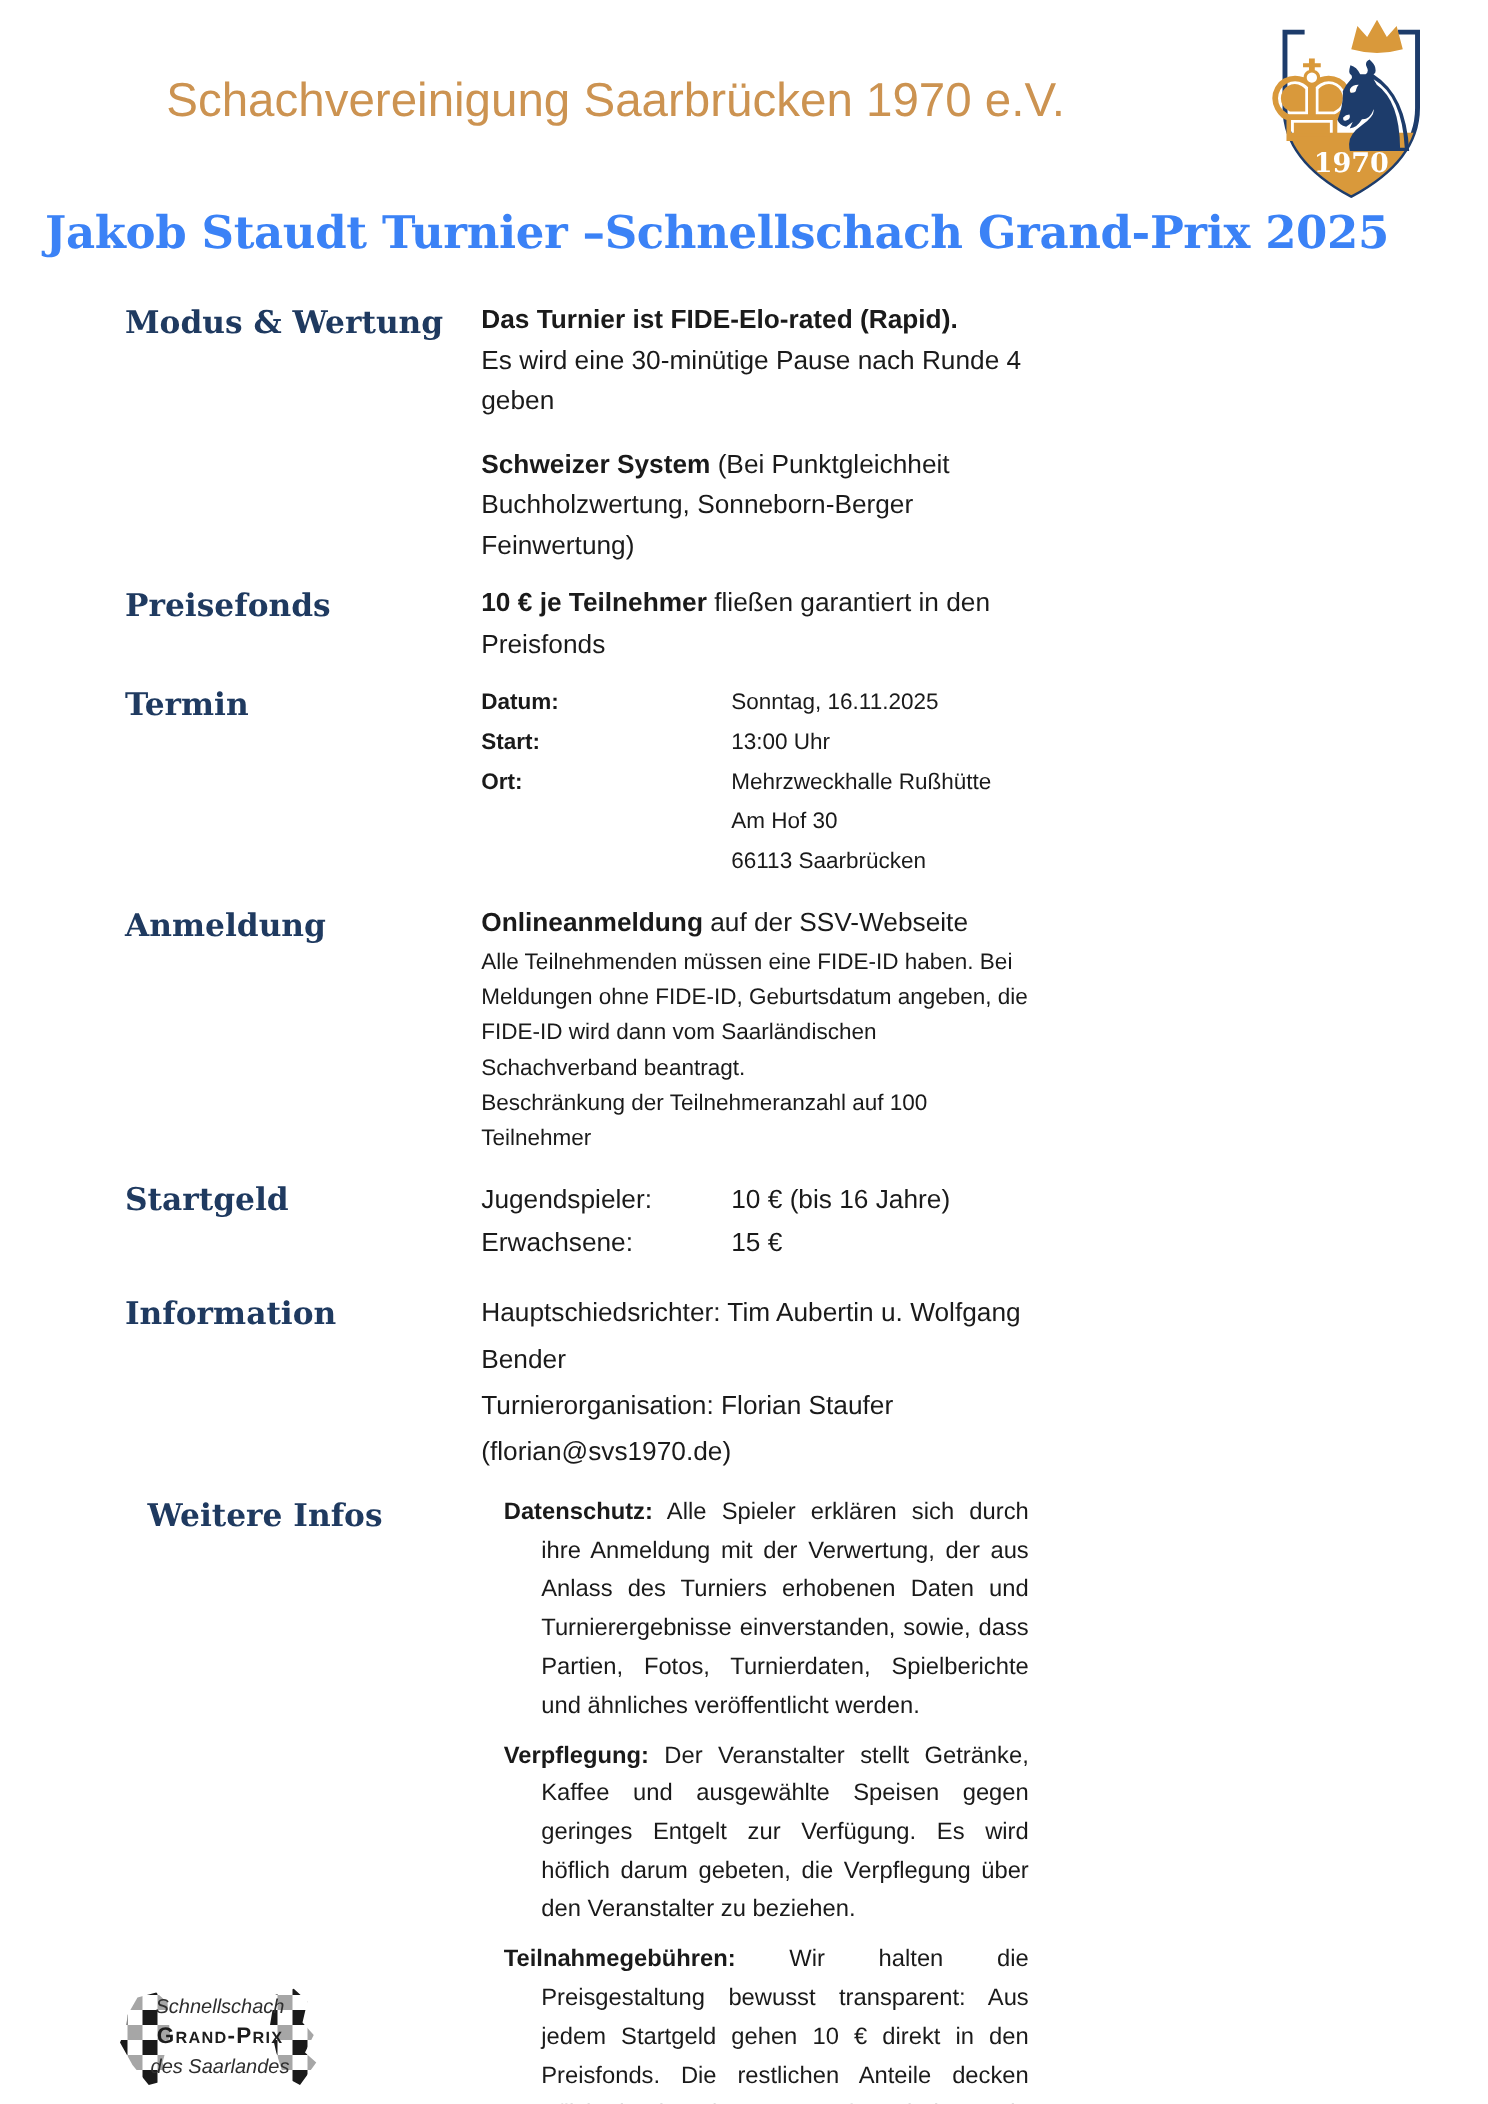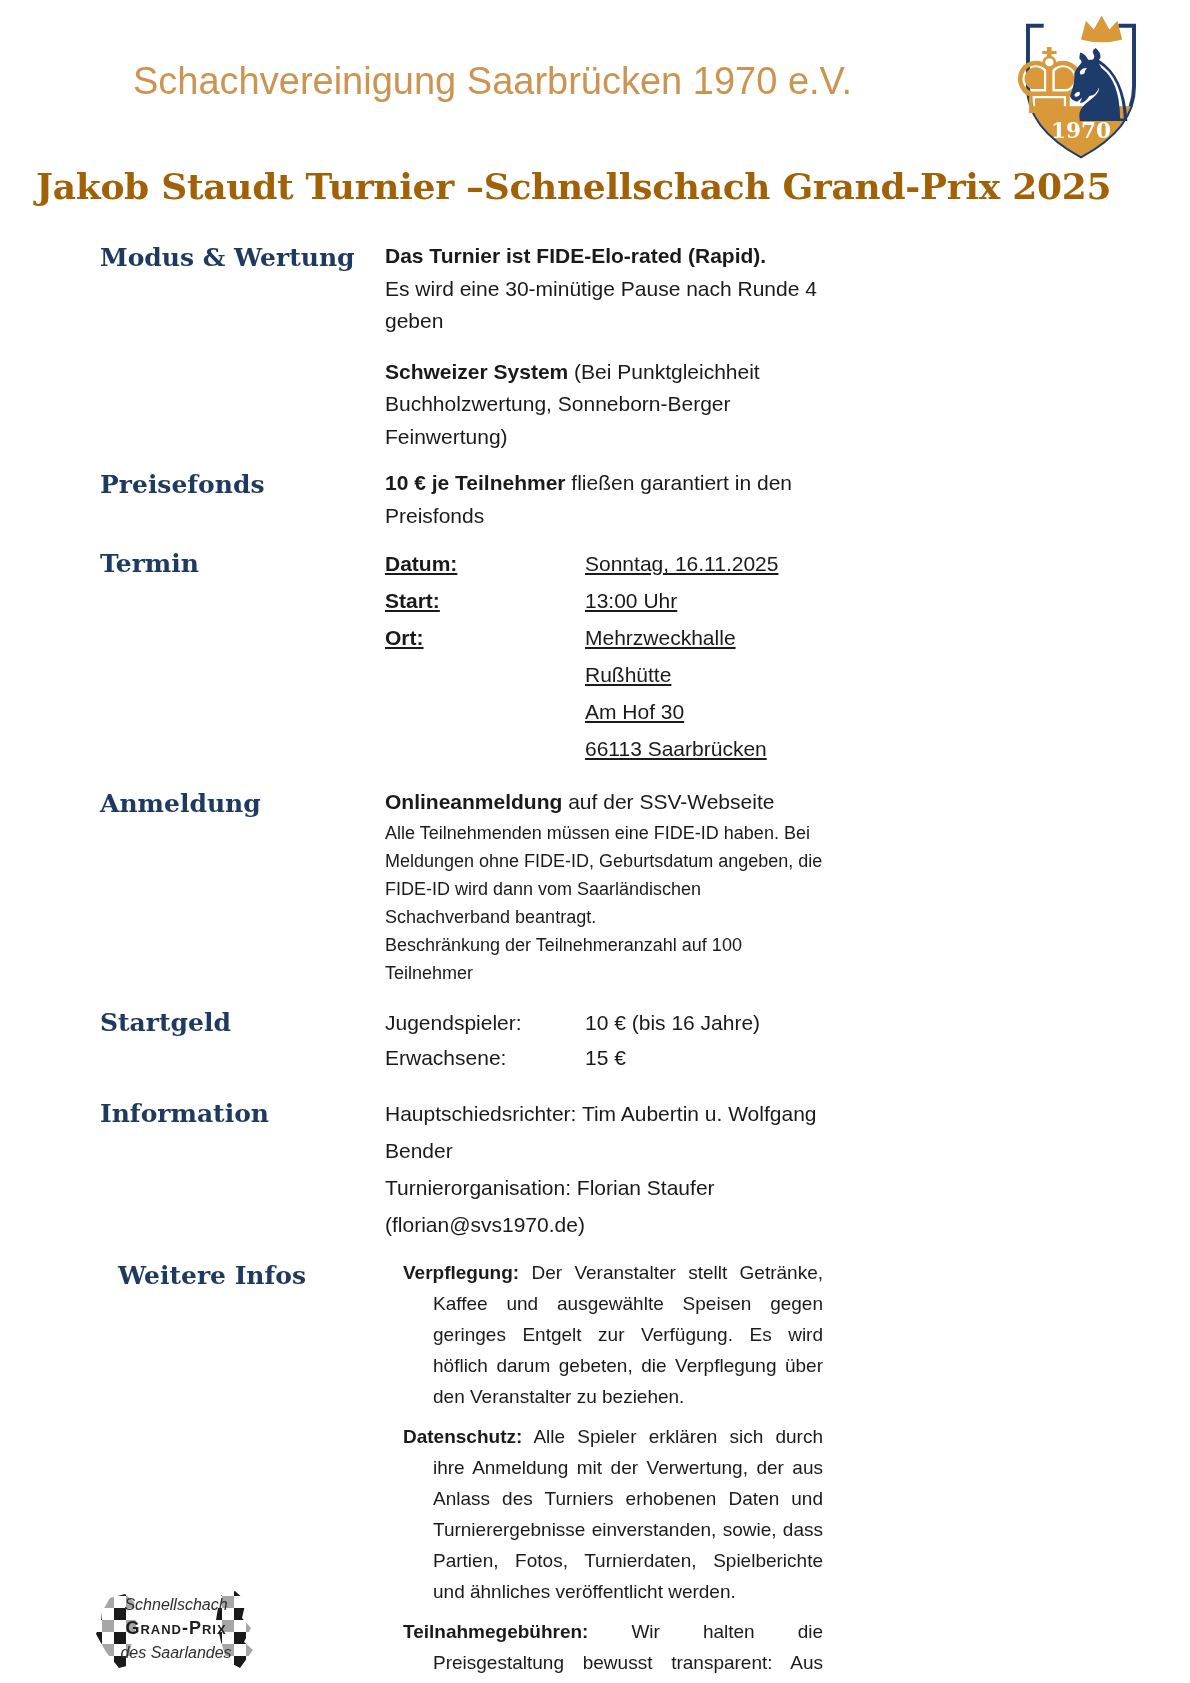--- a/index.html
+++ b/index.html
@@ -26,21 +26,21 @@
     right:28px; top:8px;
     width:162px; height:162px;
   }
   .doc-title{
     position:absolute;
     left:36px; top:165px;
     font-family:"DejaVu Serif", serif;
     font-weight:700;
     font-size:36px;
     letter-spacing:-0.3px;
-    color:#a16207;
+    color:#3b82f6;
     white-space:nowrap;
   }
   
   main{
     position:absolute;
     left:0; top:240px;
     width:1016px;
     padding:0 193px 0 100px;
     box-sizing:border-box;
   }
@@ -57,21 +57,21 @@
     line-height:1.3;
     padding-top:2px;
   }
   .body-txt{font-size:21px;line-height:1.55;}
   .b{font-weight:700;}
   .mt-blank{margin-top:30px;}
   .mt-para{margin-top:18px;}
   .small-txt{font-size:18px;line-height:1.56;}
   .preline{white-space:pre-line;}
   
-  .kv{display:grid;grid-template-columns:200px 1fr;font-size:21px;line-height:1.76;text-decoration:underline;}
+  .kv{display:grid;grid-template-columns:200px 1fr;font-size:18px;line-height:1.76;}
   .kv .k{font-weight:700;}
   .kv2{display:grid;grid-template-columns:200px 1fr;font-size:21px;line-height:1.67;}
   
   .wpara{
     font-size:19px;
     line-height:1.63;
     text-align:justify;
     text-indent:-30px;
     padding-left:30px;
     margin:0 0 9px 0;
@@ -184,22 +184,22 @@
       <div class="sec-label">Information</div>
       <div class="info-txt">
         <div>Hauptschiedsrichter: Tim Aubertin u. Wolfgang Bender</div>
         <div>Turnierorganisation: Florian Staufer (florian@svs1970.de)</div>
       </div>
     </div>
 
     <div class="section" id="sec-weitere">
       <div class="sec-label">Weitere Infos</div>
       <div>
+        <p class="wpara"><span class="b">Datenschutz:</span><span> Alle Spieler erklären sich durch ihre Anmeldung mit der Verwertung, der aus Anlass des Turniers erhobenen Daten und Turnierergebnisse einverstanden, sowie, dass Partien, Fotos, Turnierdaten, Spielberichte und ähnliches veröffentlicht werden.</span></p>
         <p class="wpara"><span class="b">Verpflegung:</span><span> Der Veranstalter stellt Getränke, Kaffee und ausgewählte Speisen gegen geringes Entgelt zur Verfügung. Es wird höflich darum gebeten, die Verpflegung über den Veranstalter zu beziehen.</span></p>
-        <p class="wpara"><span class="b">Datenschutz:</span><span> Alle Spieler erklären sich durch ihre Anmeldung mit der Verwertung, der aus Anlass des Turniers erhobenen Daten und Turnierergebnisse einverstanden, sowie, dass Partien, Fotos, Turnierdaten, Spielberichte und ähnliches veröffentlicht werden.</span></p>
         <p class="wpara"><span class="b">Teilnahmegebühren:</span><span> Wir halten die Preisgestaltung bewusst transparent: Aus jedem Startgeld gehen 10 € direkt in den Preisfonds. Die restlichen Anteile decken Pflichtabgaben (z. B. DSB-Elo-Gebühr 3 € je Teilnehmer) sowie Kosten für Turnierausrichtung &amp; Organisation.</span></p>
       </div>
     </div>
 
   </main>
 
   <svg class="gp-logo" viewBox="0 0 175 92" xmlns="http://www.w3.org/2000/svg">
     <defs>
       <pattern id="chk" width="24" height="24" patternUnits="userSpaceOnUse">
         <rect width="24" height="24" fill="#ffffff"></rect>

